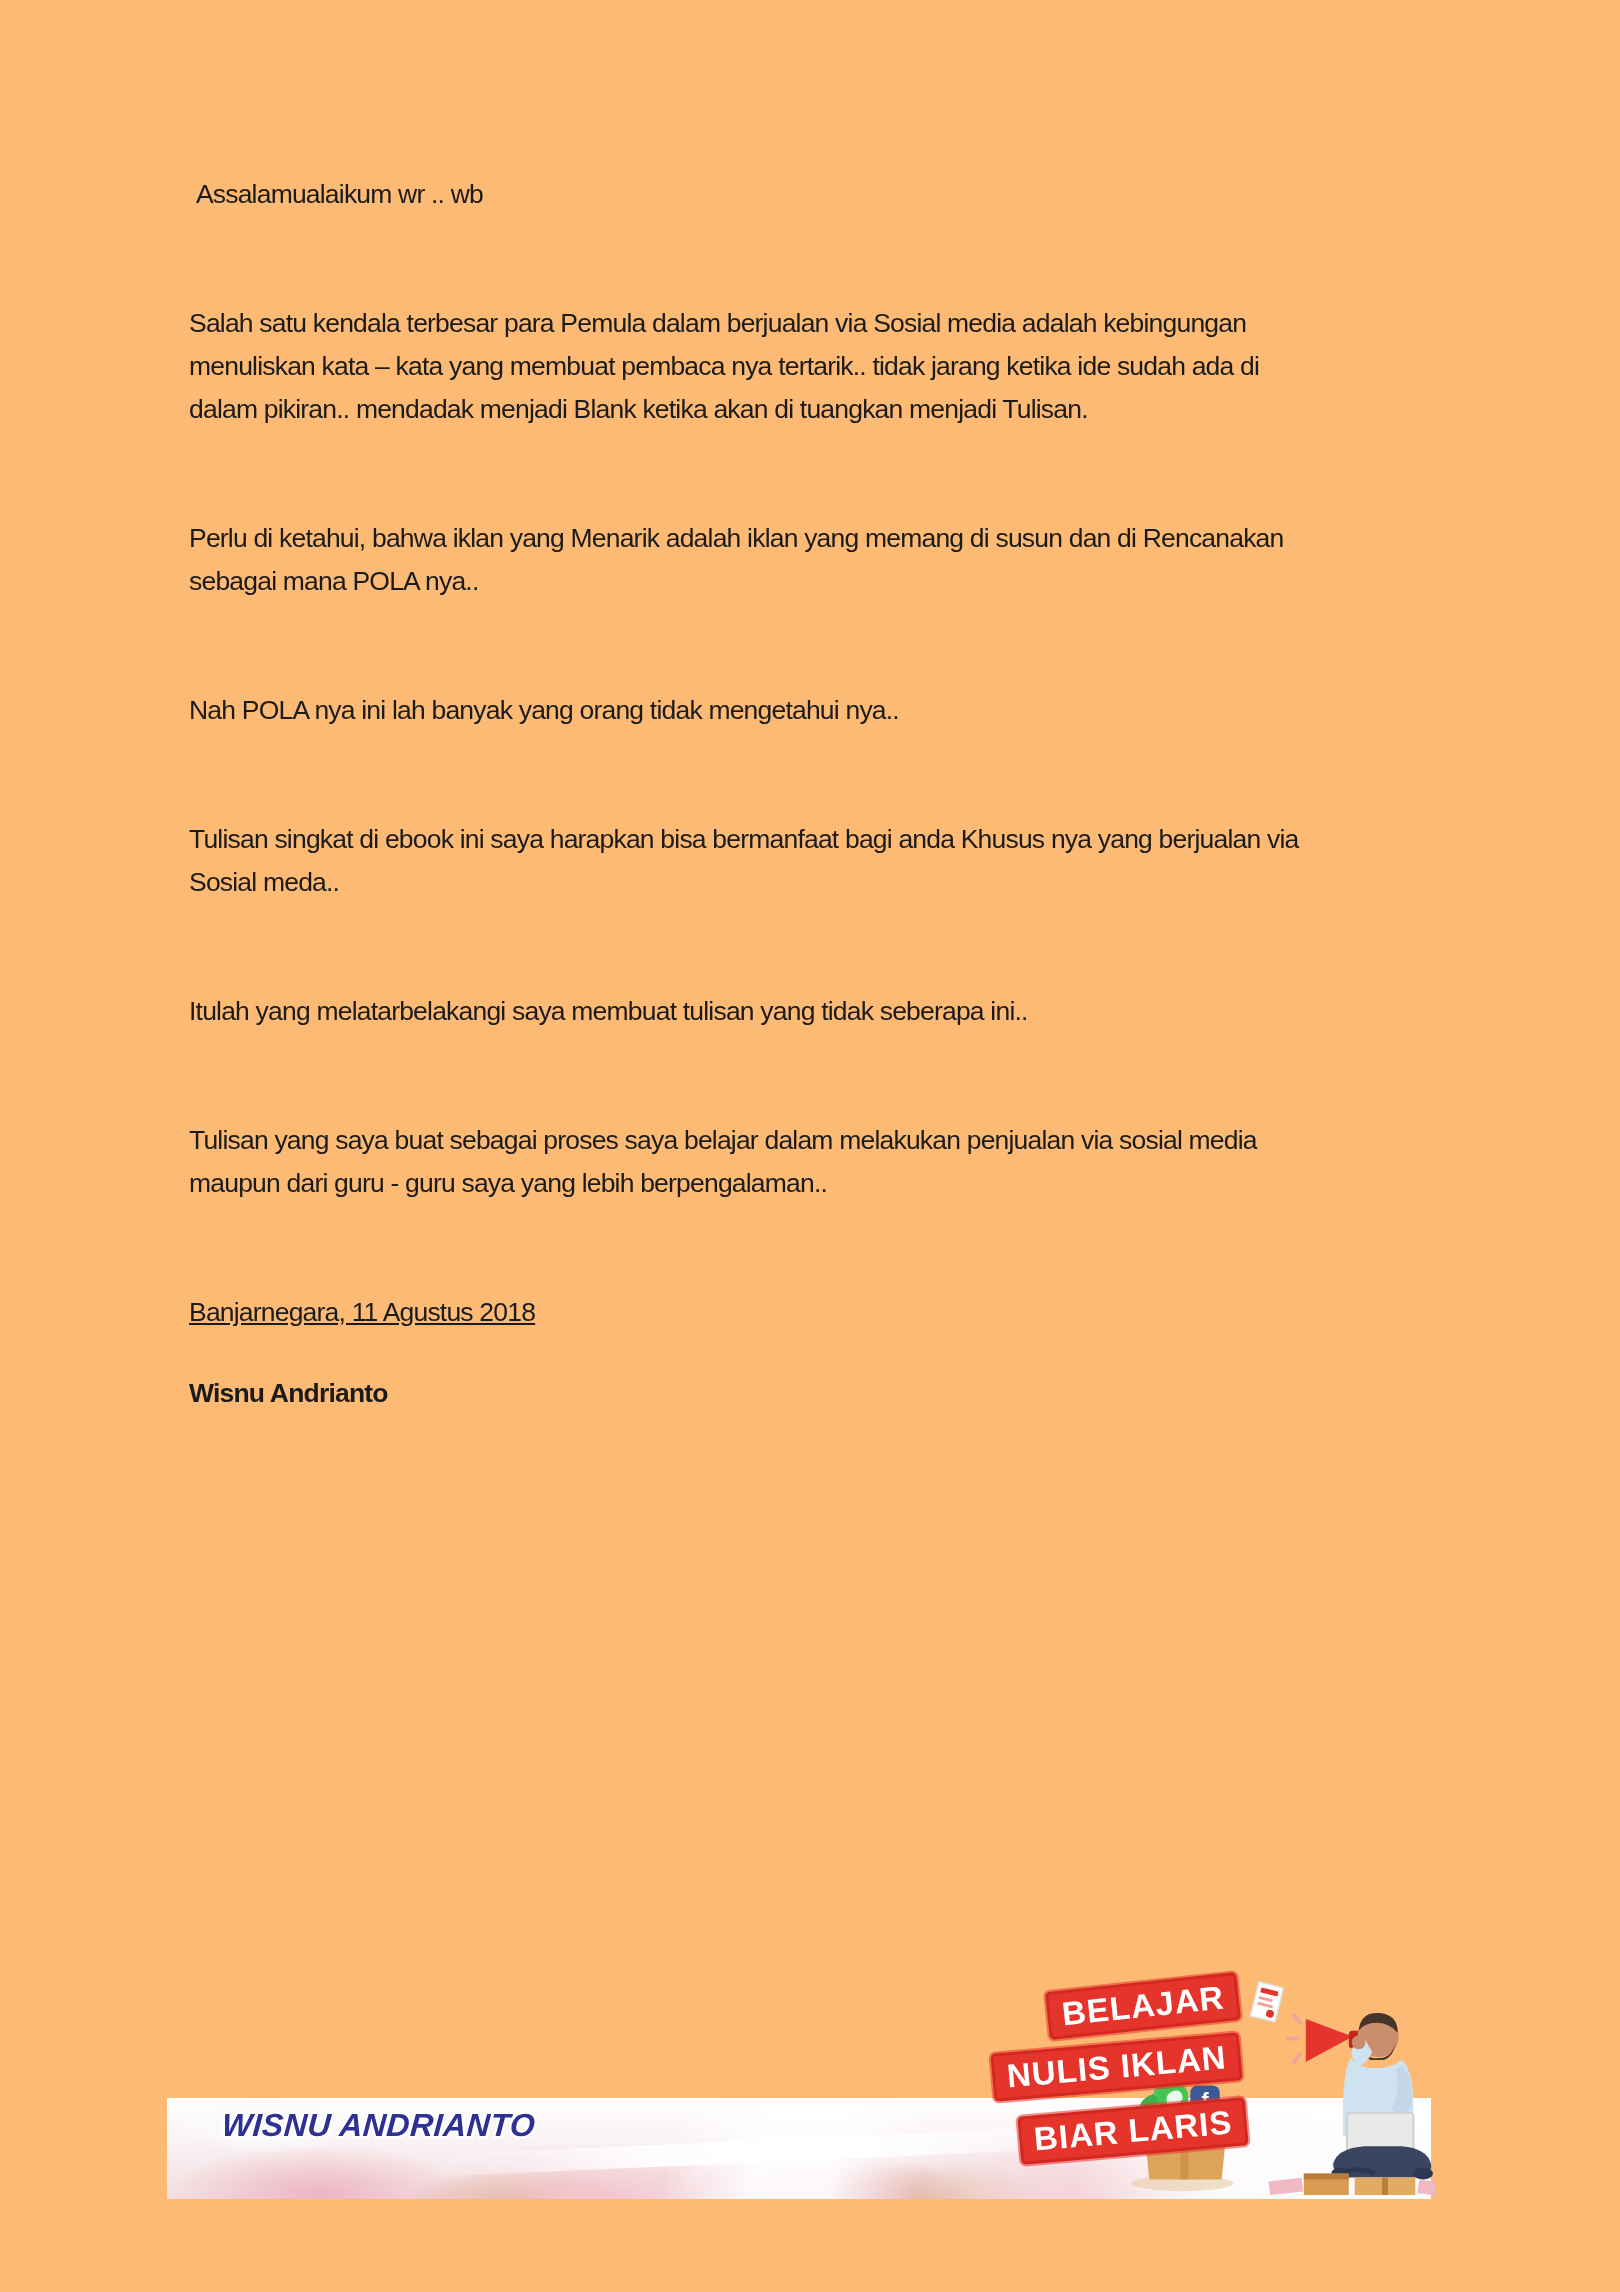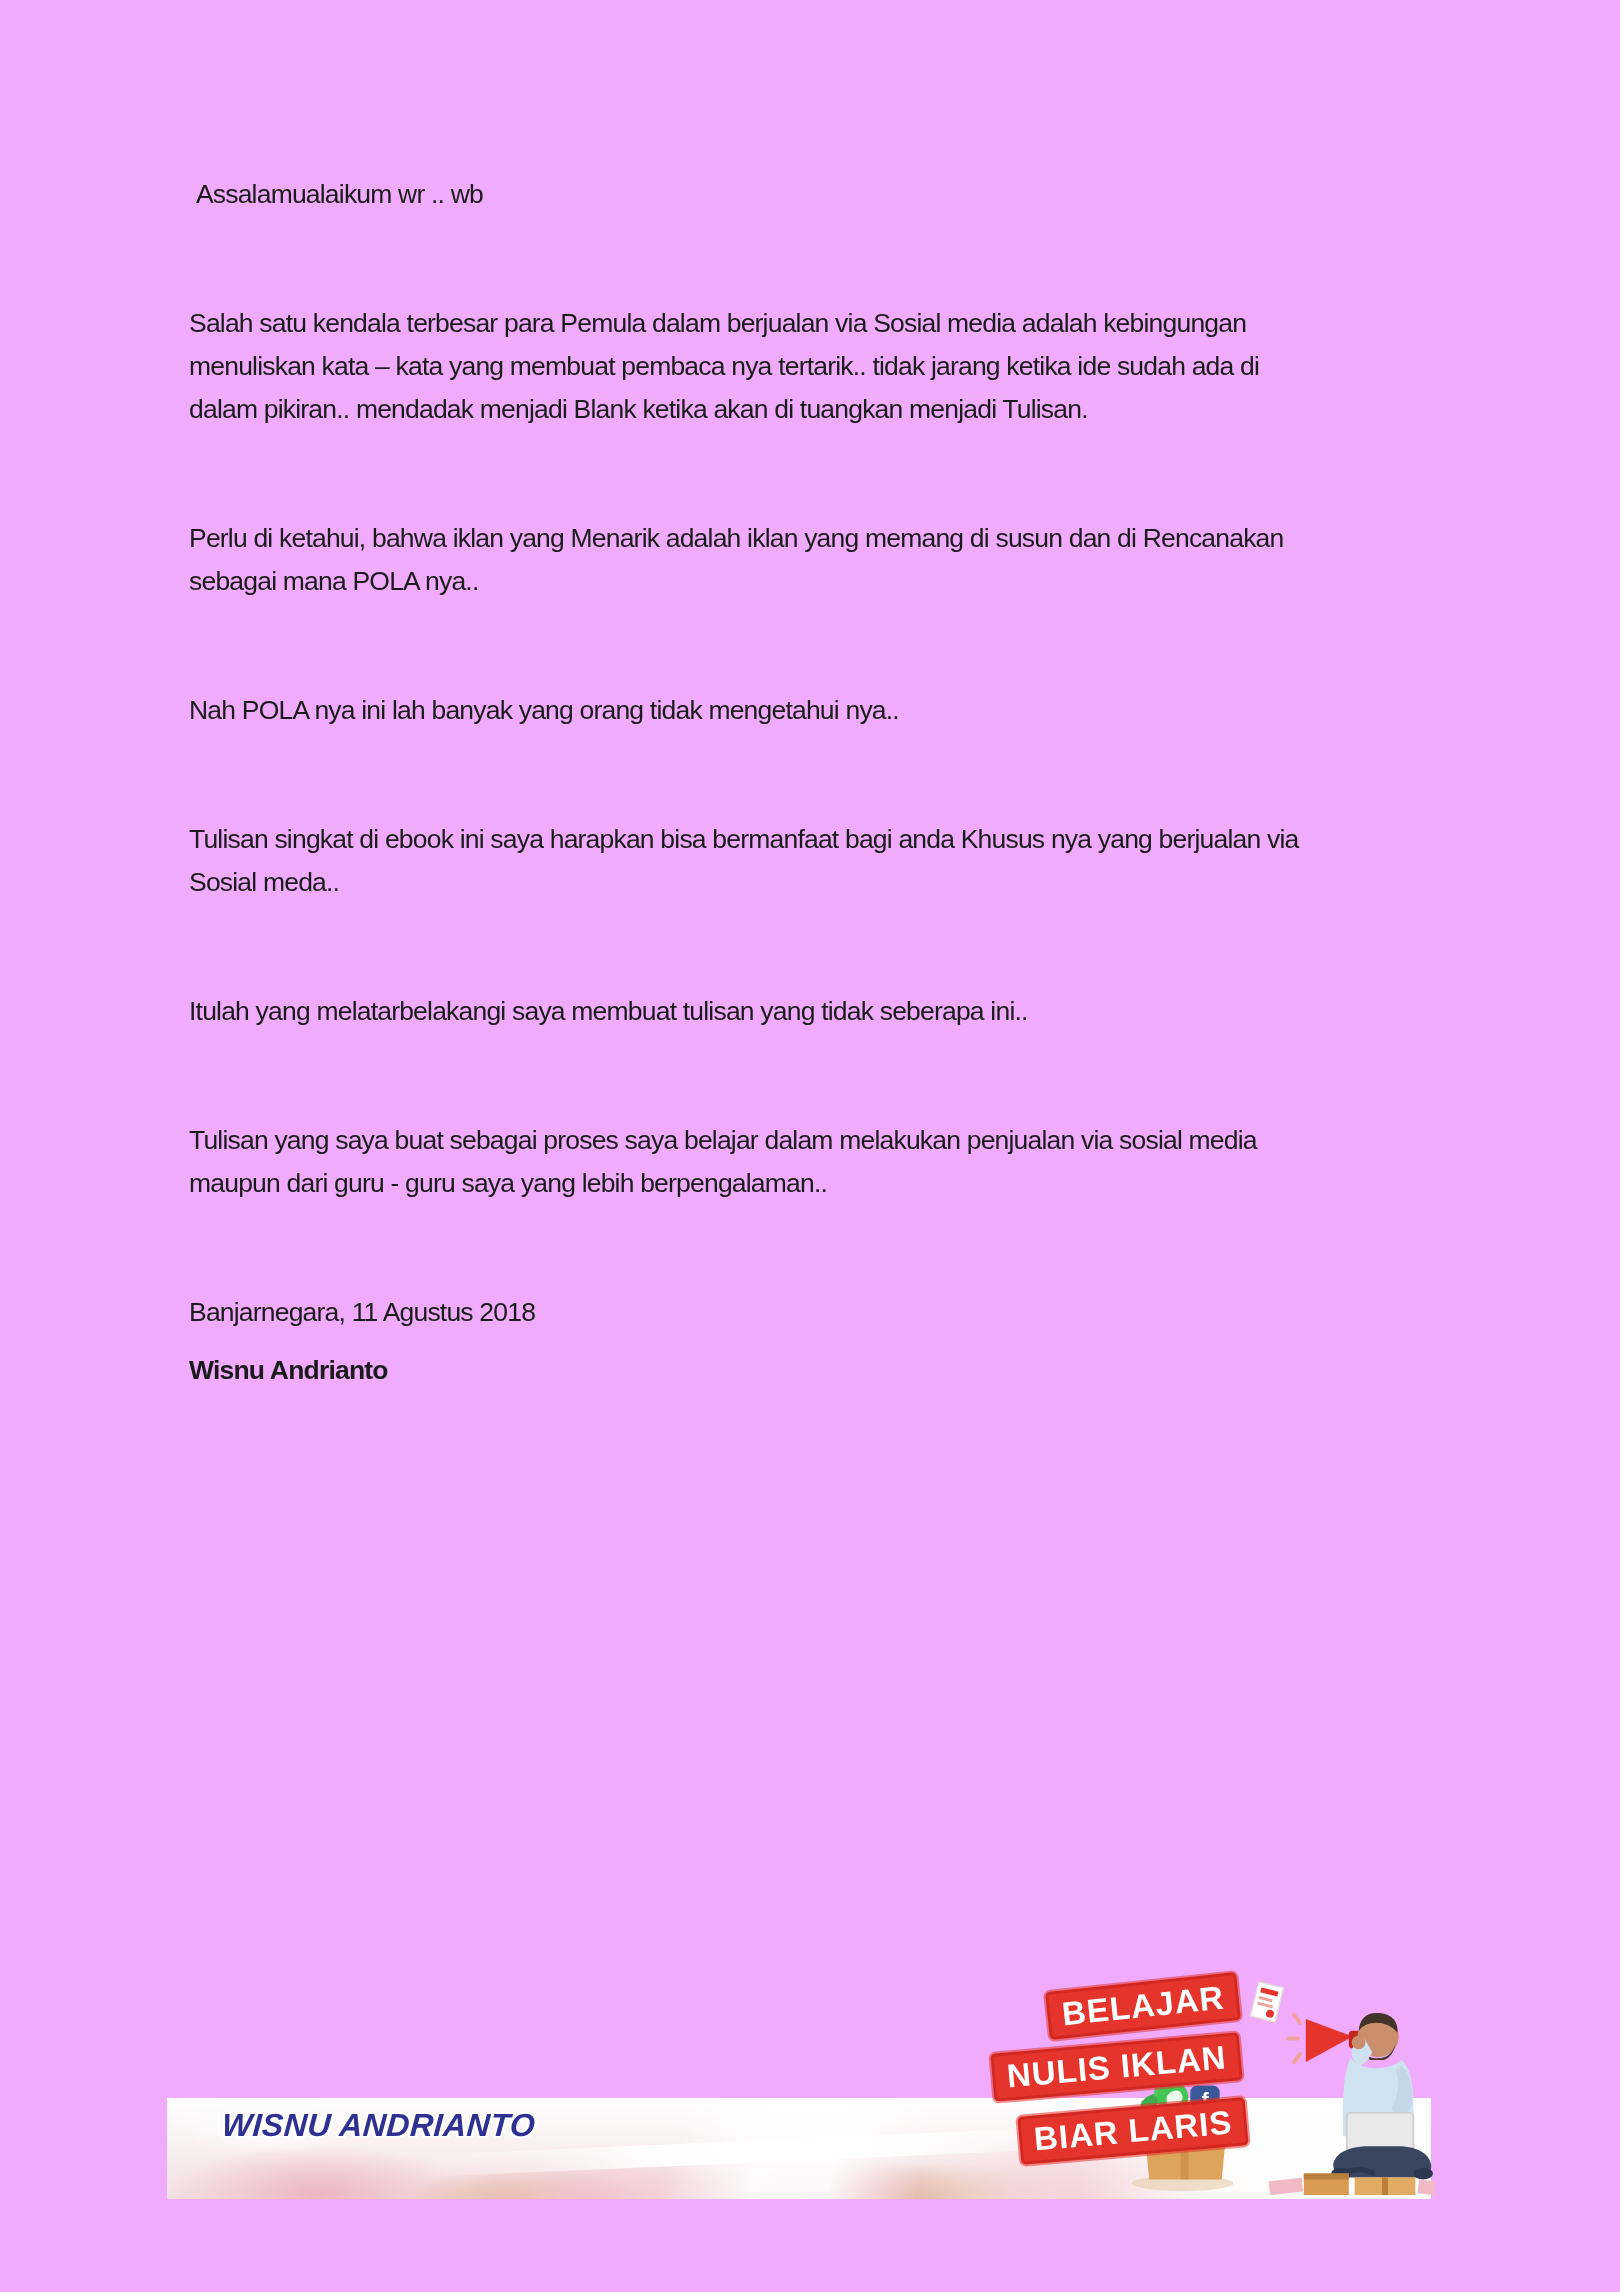--- a/index.html
+++ b/index.html
@@ -1,36 +1,36 @@
 <!DOCTYPE html>
 <html><head>
 <meta charset="utf-8">
 <style>
   html, body { margin: 0; padding: 0; background: #ffffff; }
   .page {
     position: relative;
     width: 1620px;
     height: 2293px;
-    background: #f0abfc;
+    background: #fdba74;
     font-family: "Liberation Sans", sans-serif;
     overflow: hidden;
   }
   .content {
     position: absolute;
     left: 189px;
     top: 173px;
     width: 1284px;
     color: #1b1b1b;
     font-size: 26.5px;
     line-height: 43px;
     letter-spacing: -0.8px;
   }
   .content p { margin: 0 0 86px 0; white-space: pre-line; }
   .content p.greeting { padding-left: 6.9px; }
-  .content p.dateline { margin-bottom: 15px; }
+  .content p.dateline { margin-bottom: 38px; text-decoration: underline; }
   .content p.author { margin-bottom: 20.6px; font-weight: bold; }
   .content p.author-title { margin-bottom: 0; font-weight: bold; }
 
   
   .banner { position: absolute; left: 0; top: 0; width: 100%; height: 100%; pointer-events: none; }
 
   .money-strip {
     position: absolute;
     left: 167px; top: 2098px;
     width: 1264px; height: 101px;

